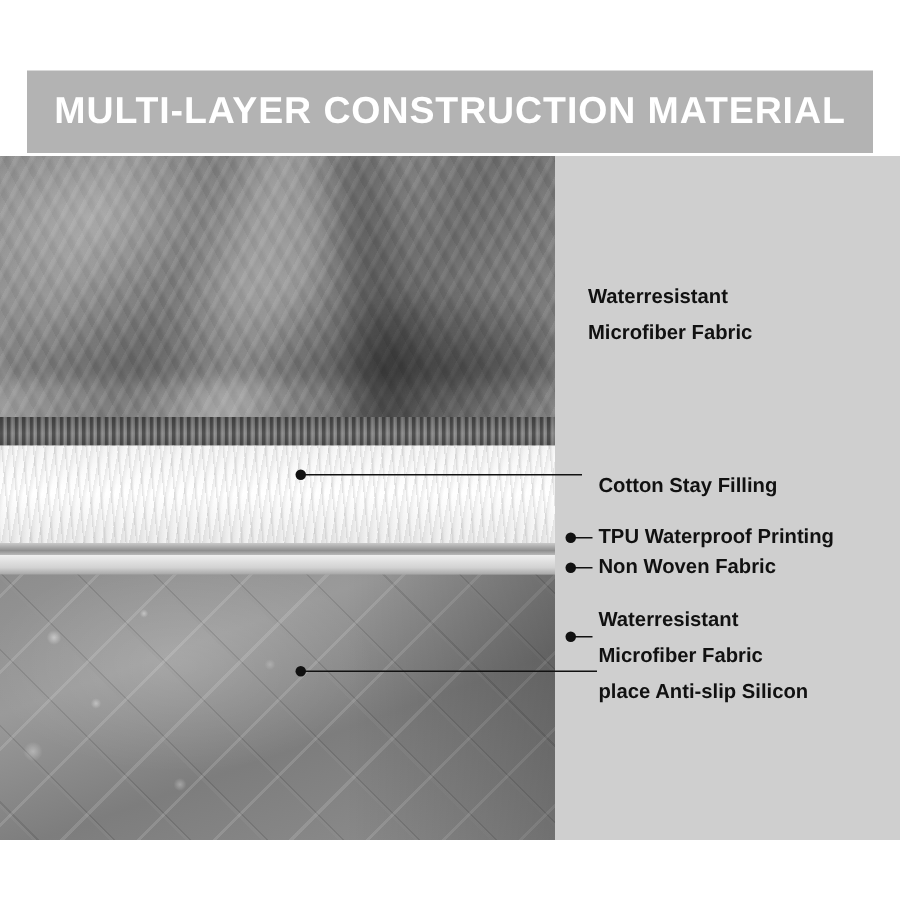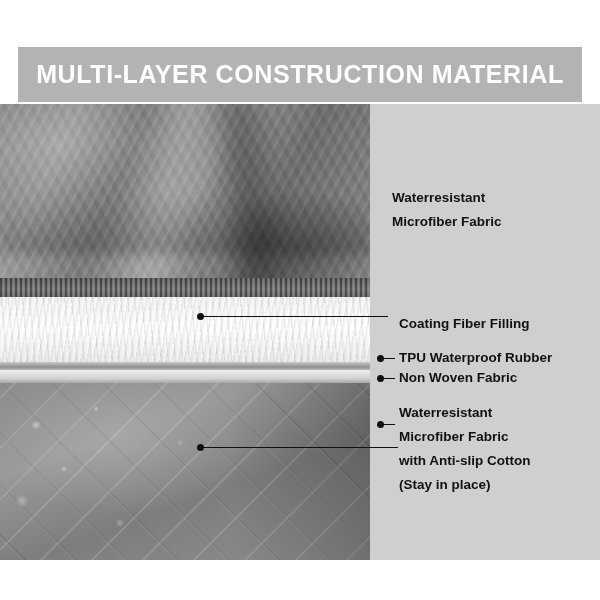--- a/index.html
+++ b/index.html
@@ -258,45 +258,44 @@
       <div class="label" style="left:392px; top:82px;">
         <span>Waterresistant</span>
         <span>Microfiber Fabric</span>
       </div>
     </div>
 
     <div class="callout">
       <div class="dot" style="left:377px; top:317px;"></div>
       <div class="leader" style="left:383px; top:320px; width:12px;"></div>
       <div class="label" style="left:399px; top:208px;">
-        <span>Coating Fiber Filling</span>
+        <span>Cotton Stay Filling</span>
       </div>
     </div>
 
     <div class="callout">
       <div class="dot" style="left:377px; top:251px;"></div>
       <div class="leader" style="left:383px; top:254px; width:12px;"></div>
       <div class="label" style="left:399px; top:242px;">
-        <span>TPU Waterproof Rubber</span>
+        <span>TPU Waterproof Printing</span>
       </div>
     </div>
 
     <div class="callout">
       <div class="dot" style="left:377px; top:271px;"></div>
       <div class="leader" style="left:383px; top:274px; width:12px;"></div>
       <div class="label" style="left:399px; top:262px;">
         <span>Non Woven Fabric</span>
       </div>
     </div>
 
     <div class="callout">
       <div class="dot" style="left:197px; top:340px;"></div>
       <div class="leader" style="left:203px; top:343px; width:195px;"></div>
       <div class="label" style="left:399px; top:297px;">
         <span>Waterresistant</span>
         <span>Microfiber Fabric</span>
-        <span>with Anti-slip Cotton</span>
-        <span>(Stay in place)</span>
+        <span>place Anti-slip Silicon</span>
       </div>
     </div>
 
   </div>
 </div>
 
 </body></html>

